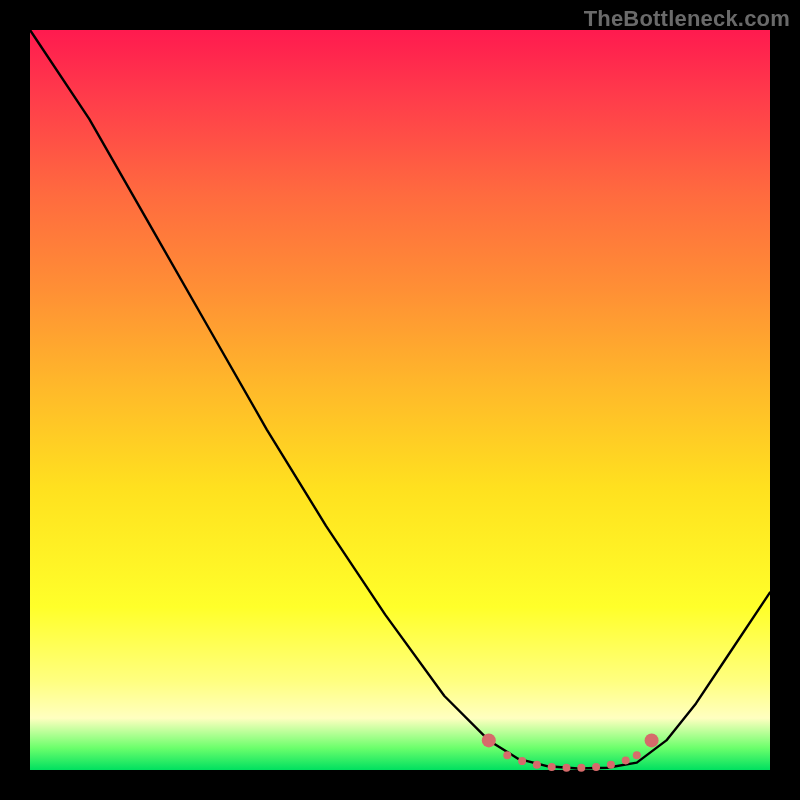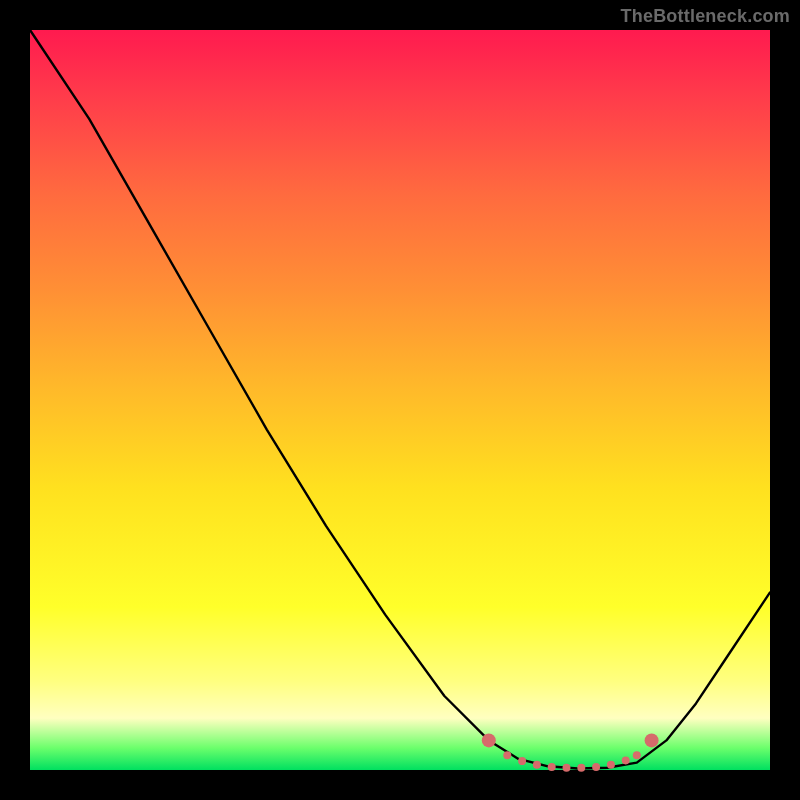--- a/index.html
+++ b/index.html
@@ -27,21 +27,21 @@
       #ffff80 88%,
       #ffffc0 93%,
       #6cff6c 97%,
       #00e060 100%);
   }
   .watermark {
     position: absolute;
     top: 6px;
     right: 10px;
     font-family: Arial, Helvetica, sans-serif;
-    font-size: 18px;
+    font-size: 22px;
     font-weight: bold;
     color: #6a6a6a;
     letter-spacing: 0.2px;
   }
   svg.curve {
     position: absolute;
     left: 0; top: 0;
     width: 100%; height: 100%;
     overflow: visible;
   }

